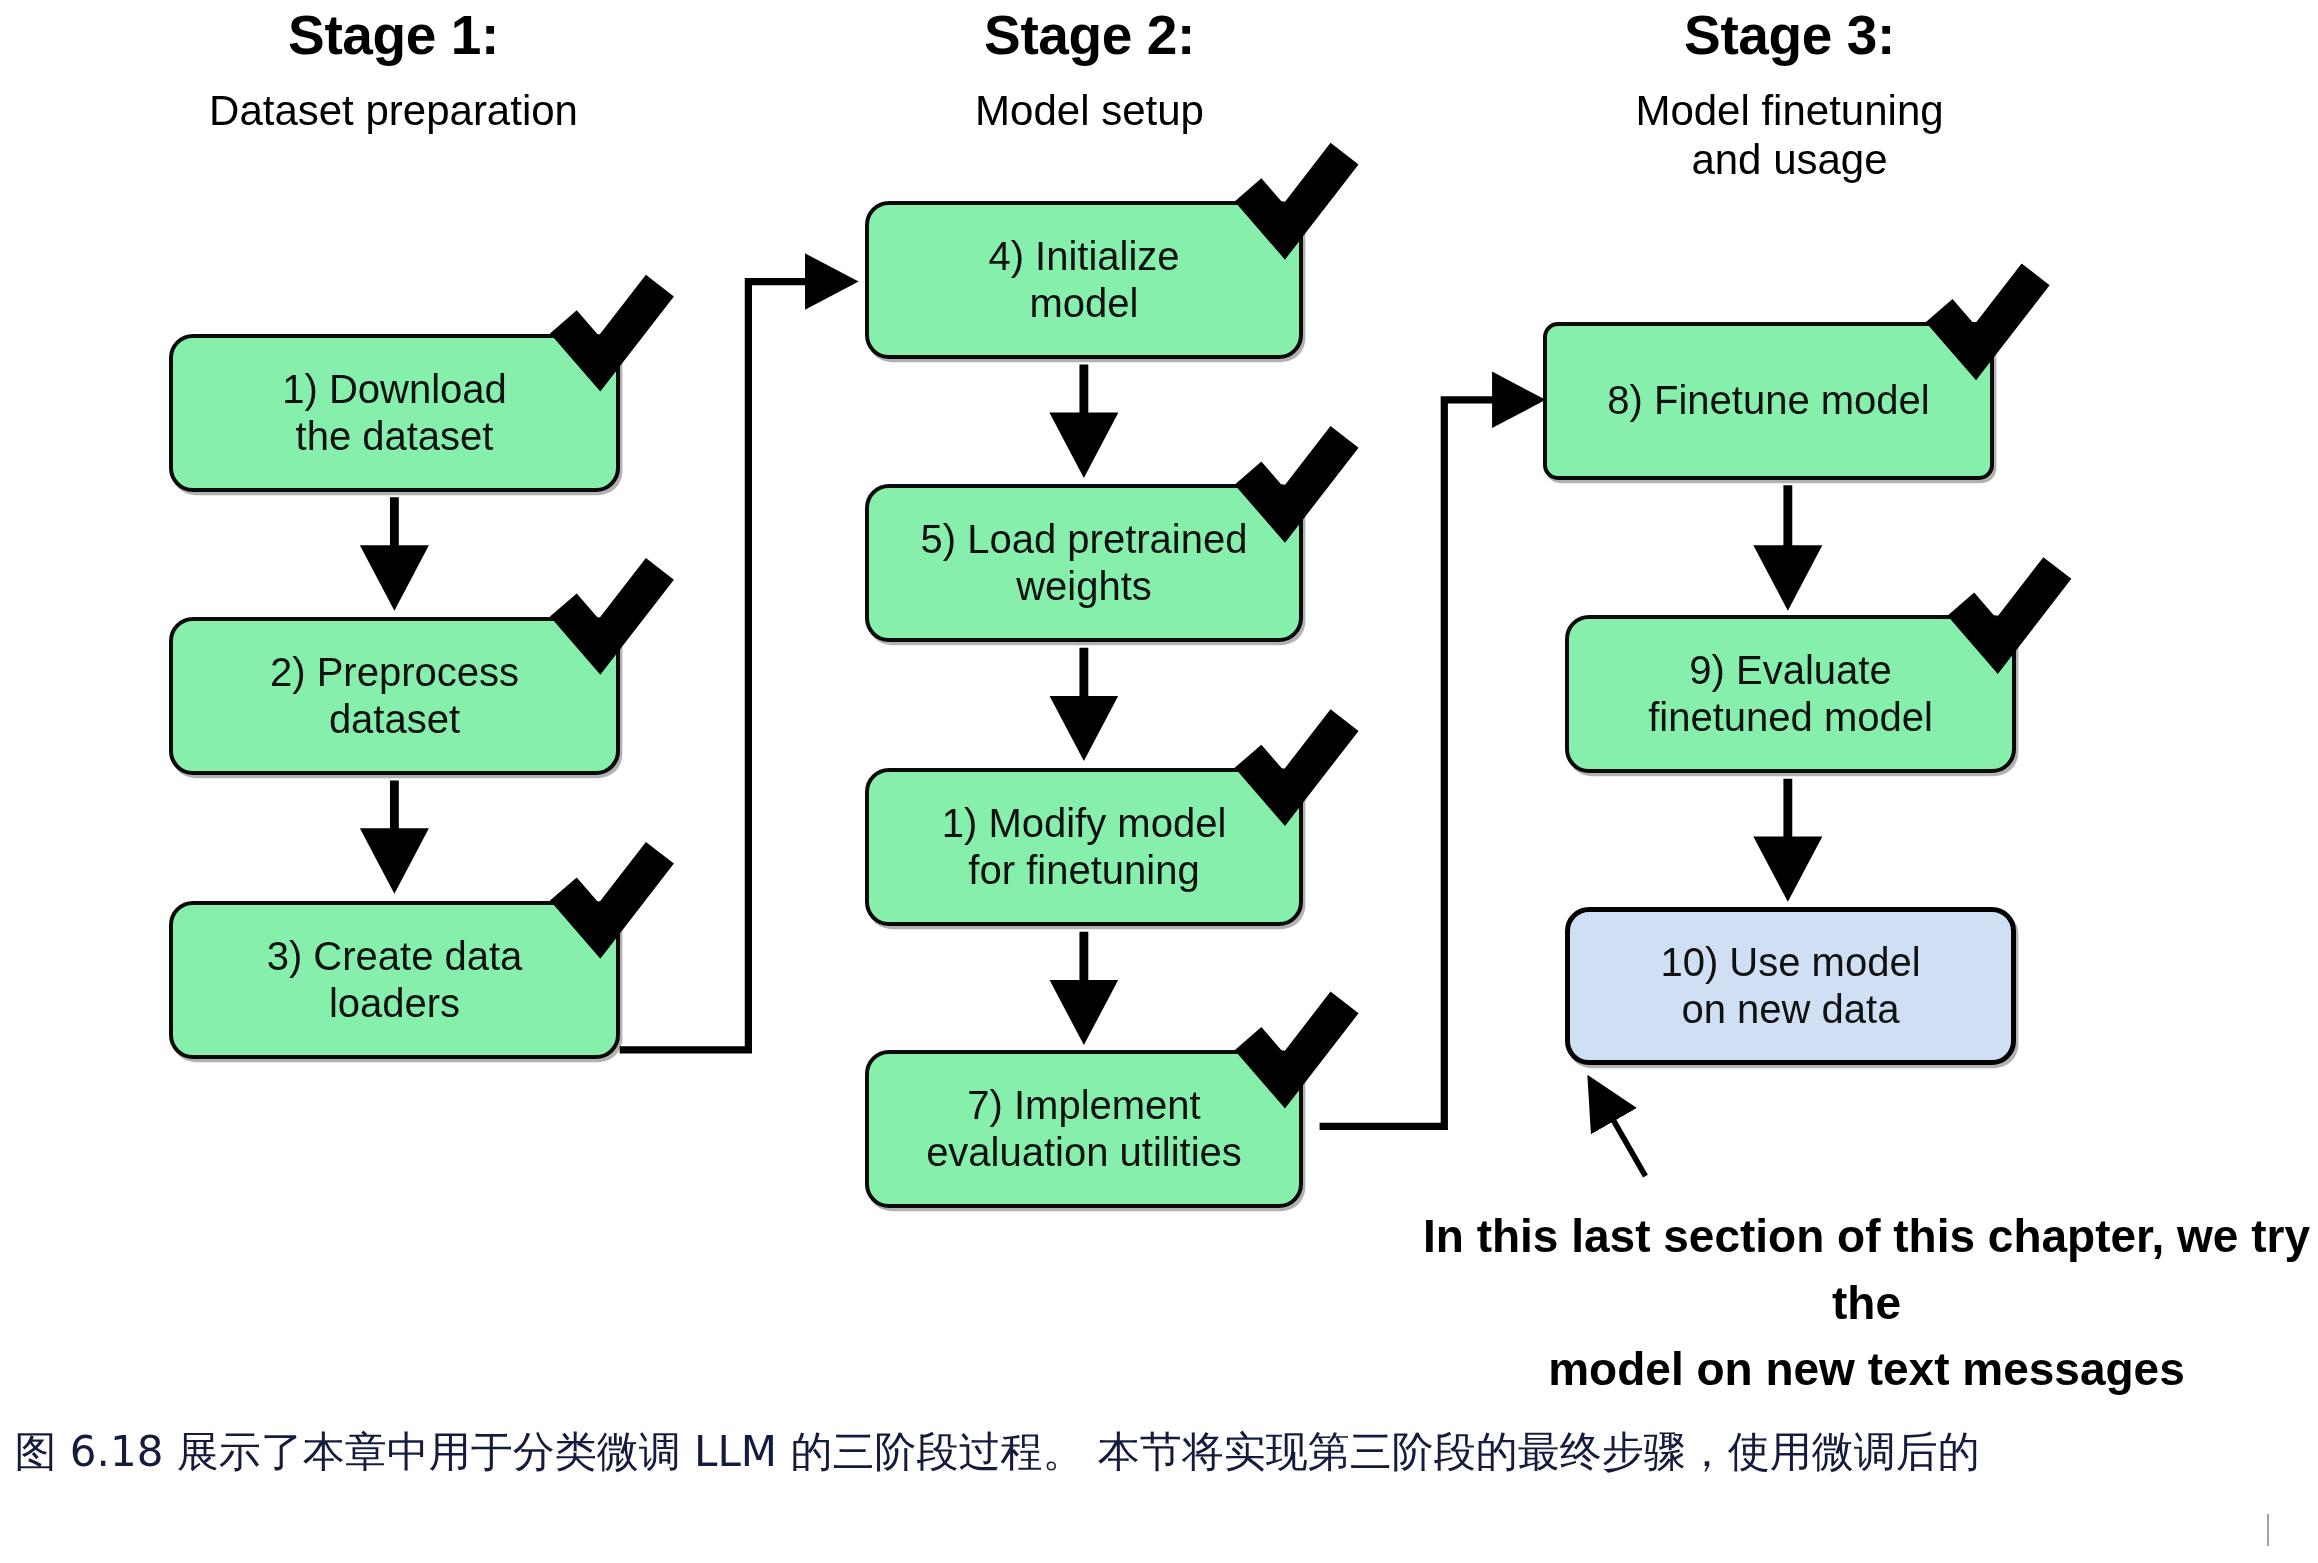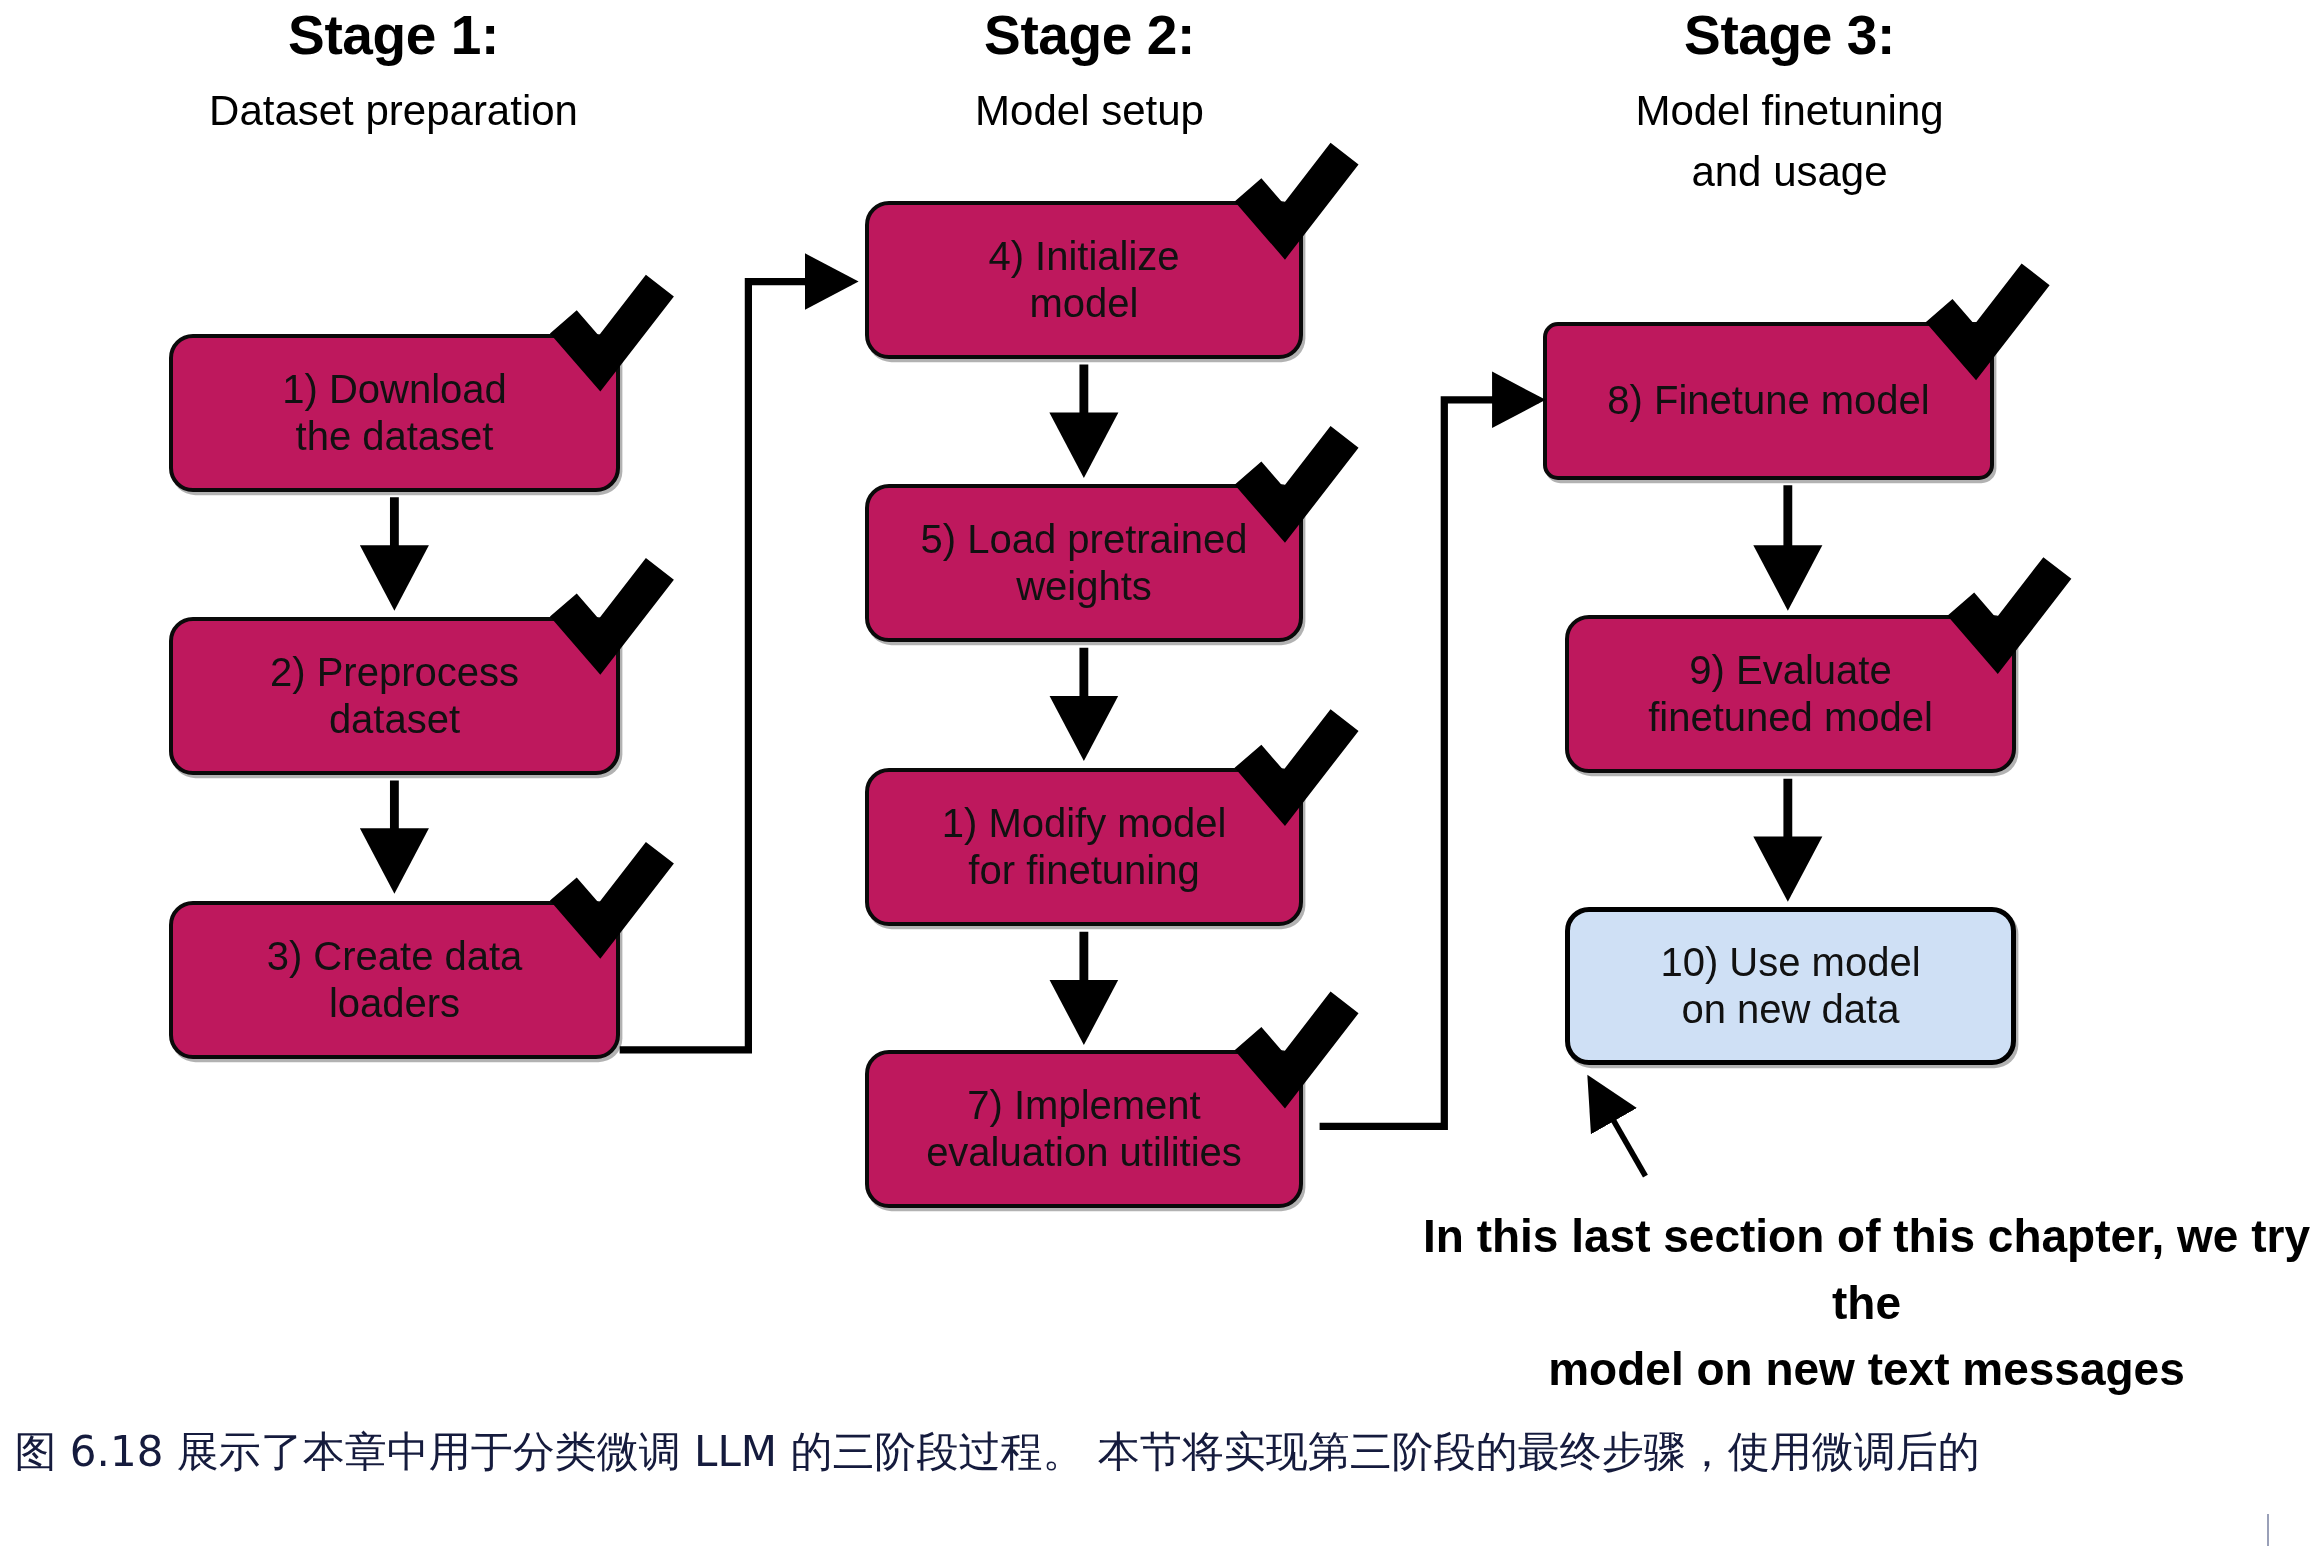--- a/index.html
+++ b/index.html
@@ -25,21 +25,21 @@
   }
   #stage1-head { left: 88px;  top: 4.8px; }
   #stage2-head { left: 784px;  top: 4.8px; }
   #stage3-head { left: 1484px; top: 4.8px; }
 
   
   .node {
     position: absolute;
     border: 4px solid #0a0a0a;
     border-radius: 24px;
-    background: #be185d;
+    background: #86efac;
     display: flex; align-items: center; justify-content: center;
     text-align: center;
     font-size: 40px; line-height: 1.18; color: #111;
     padding: 3.2px 8px;
     box-shadow: 2.4px 3.2px 0 rgba(0,0,0,0.30);
     z-index: 4;
   }
   .node.highlight {
     background: #cfe0f5;
     border-width: 5.6px;
@@ -85,21 +85,21 @@
   </div>
 
   <div class="stage-head" id="stage2-head">
     <div class="st-title">Stage 2:</div>
     <div class="st-sub">Model setup</div>
   </div>
 
   <div class="stage-head" id="stage3-head">
     <div class="st-title">Stage 3:</div>
     <div class="st-sub">Model finetuning</div>
-    <div class="st-sub" style="margin-top:12px">and usage</div>
+    <div class="st-sub" style="margin-top:0">and usage</div>
   </div>
 
   <svg id="underlay" viewBox="0 0 2882 1944">
 
     <path d="M 770 1305 L 930 1305 L 930 350 L 1055 350" fill="none" stroke="#000" stroke-width="9"></path>
 
     <path d="M 1640 1400 L 1795 1400 L 1795 497 L 1908 497" fill="none" stroke="#000" stroke-width="9"></path>
   </svg>
 
   <div class="node" id="node-1" style="left:169px; top:334px; width:451px; height:158px;">

